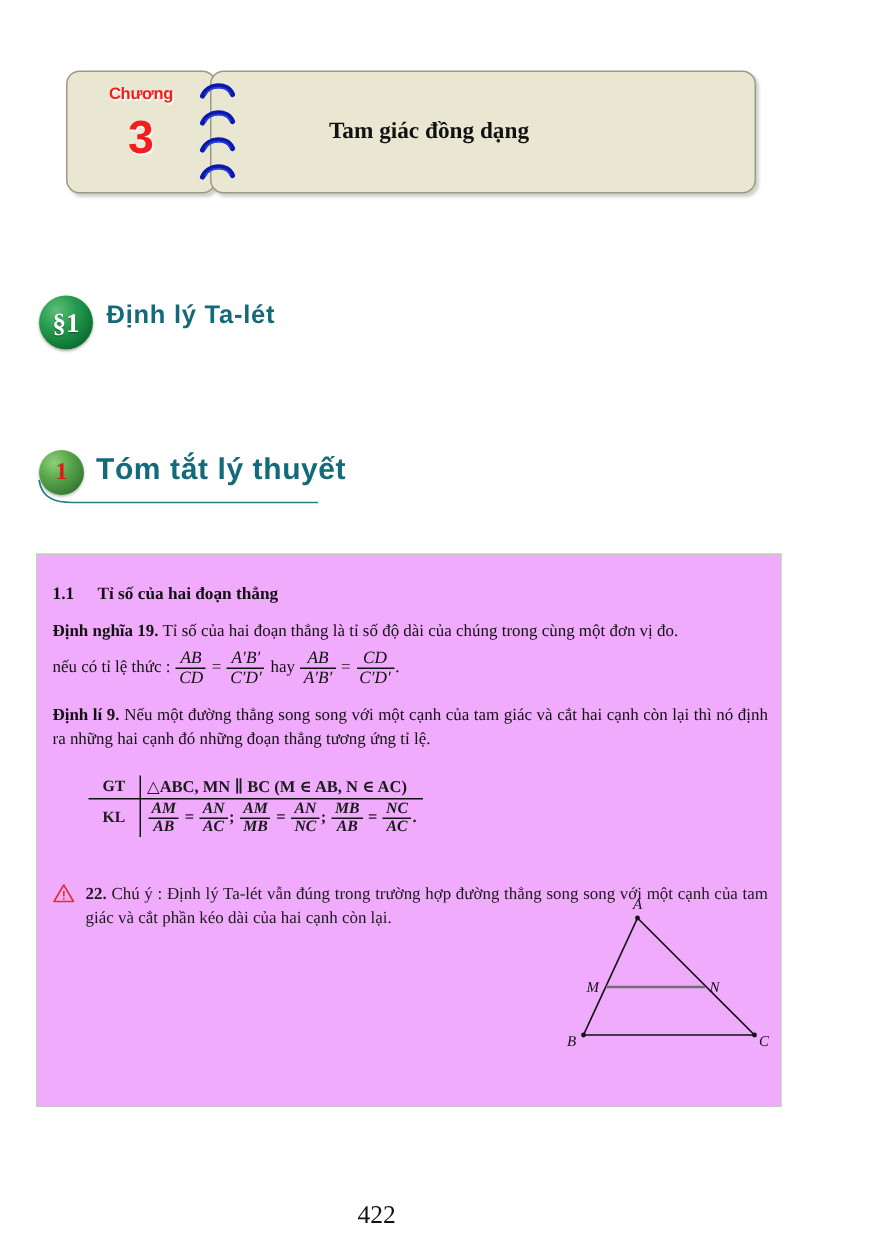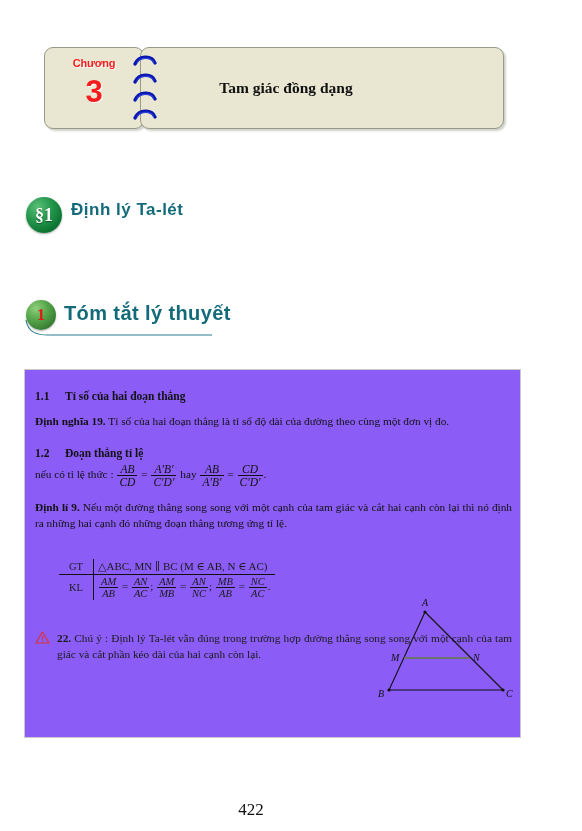--- a/index.html
+++ b/index.html
@@ -192,21 +192,21 @@
 
   
   .content-box {
     position: absolute;
     left: 24px;
     top: 369px;
     width: 497px;
     height: 369px;
     border: 1px solid #c9c9c9;
     box-sizing: border-box;
-    background: #8b5cf6;
+    background: #f0abfc;
   }
   .cb-inner {
     position: absolute;
     left: 10px;
     top: 0;
     width: 477px;
   }
 
   h3.sub-head {
     margin: 0;
@@ -342,26 +342,23 @@
 
 <div class="content-box">
   <div class="cb-inner">
 
     <h3 class="sub-head" style="margin-top:20px;">
       <span class="num">1.1</span><span>Tỉ số của hai đoạn thẳng</span>
     </h3>
 
     <p class="body" style="margin-top:11px;">
       <span class="bold">Định nghĩa 19.</span>
-      <span>Tỉ số của hai đoạn thẳng là tỉ số độ dài của đường theo cùng một đơn vị đo.</span>
+      <span>Tỉ số của hai đoạn thẳng là tỉ số độ dài của chúng trong cùng một đơn vị đo.</span>
     </p>
 
-    <h3 class="sub-head" style="margin-top:18px;">
-      <span class="num">1.2</span><span>Đoạn thẳng tỉ lệ</span>
-    </h3>
 
 
     <div class="eqline" style="margin-top:4px;">
       <span>nếu có tỉ lệ thức :</span>
       <span class="frac big">
         <span class="n">AB</span>
         <span class="d">CD</span>
       </span>
       <span>=</span>
       <span class="frac big">
@@ -379,21 +376,21 @@
         <span class="d">C′D′</span>
       </span><span>.</span>
     </div>
 
 
     <p class="body" style="margin-top:11px;">
       <span class="bold">Định lí 9.</span>
       <span>Nếu một đường thẳng song song với một cạnh của tam giác và cắt hai cạnh còn lại thì nó định ra những hai cạnh đó những đoạn thẳng tương ứng tỉ lệ.</span>
     </p>
 
-    <table class="gtkl" style="margin-top:28px; margin-left:24px;">
+    <table class="gtkl" style="margin-top:16px; margin-left:24px;font-weight:bold;">
       <tbody>
           <tr class="r1">
         <td class="lbl">GT</td>
         <td>△ABC, MN ∥ BC (M ∈ AB, N ∈ AC)</td>
       </tr>
       <tr>
         <td class="lbl">KL</td>
         <td>
           <span class="frac">
             <span class="n">AM</span>

